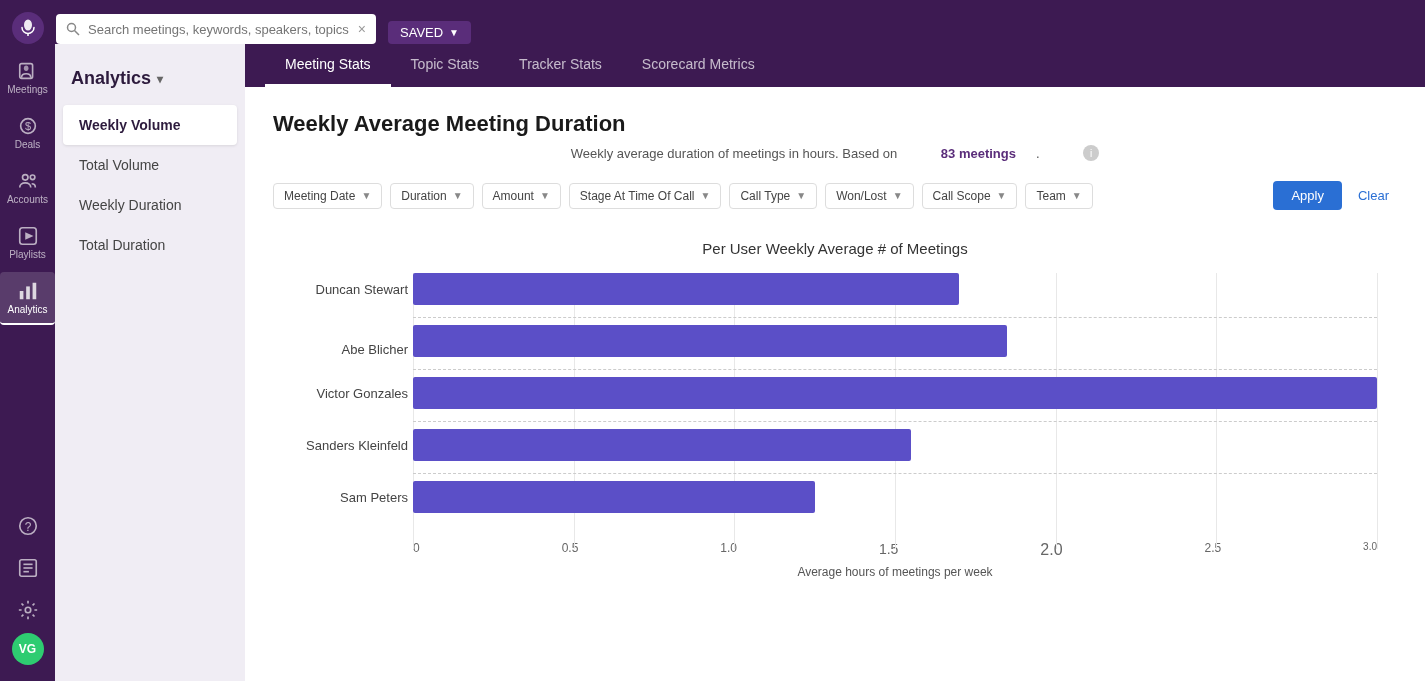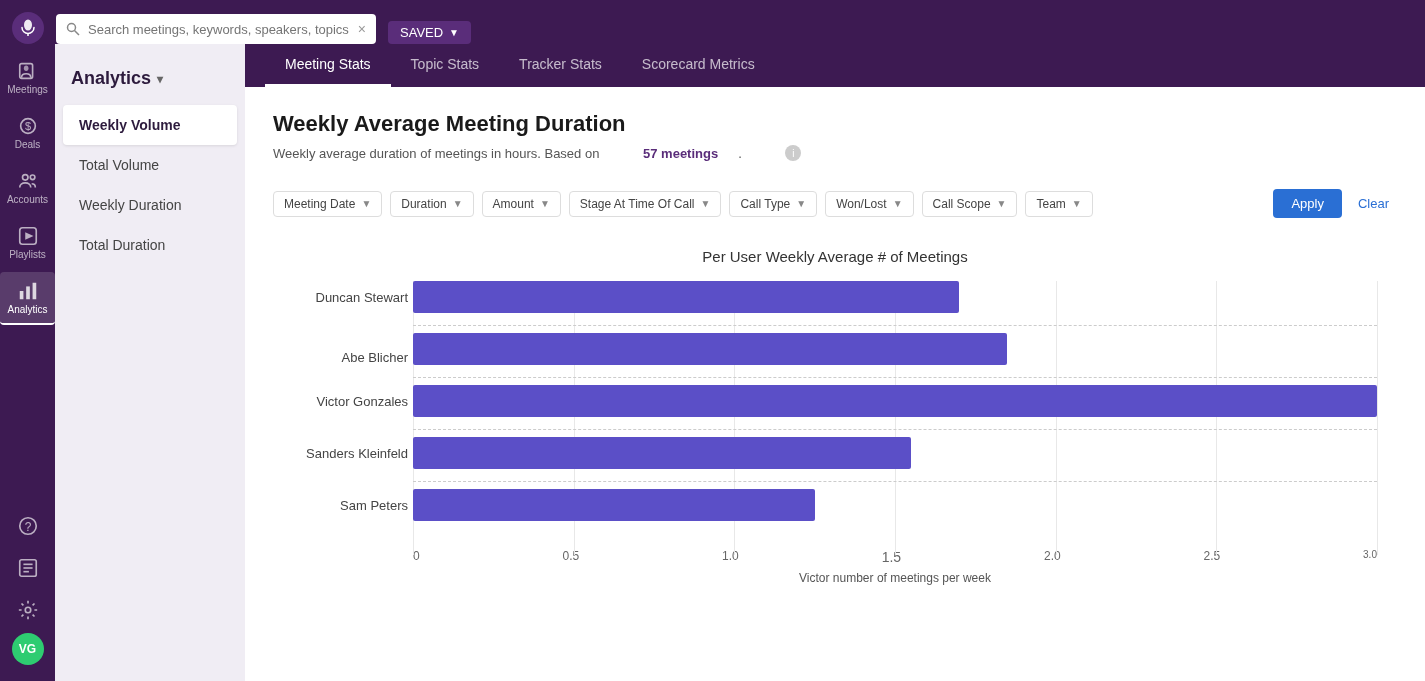--- a/index.html
+++ b/index.html
@@ -160,22 +160,22 @@
     }
     .page-title {
       font-size: 22px;
       font-weight: 600;
       color: #1a1a1a;
       margin-bottom: 8px;
     }
     .page-subtitle {
       font-size: 13px;
       color: #555;
-      margin-bottom: 28px;
-      display: flex; align-items: center; gap: 20px;
+      margin-bottom: 20px;
+      display: flex; align-items: center; gap: 20px; justify-content: center;
     }
     .page-subtitle .meetings-link {
       color: #5a2d7a;
       font-weight: 600;
       text-decoration: none;
     }
     .info-icon {
       display: inline-flex; align-items: center; justify-content: center;
       width: 16px; height: 16px;
       background: #ccc;
@@ -372,21 +372,21 @@
       </div>
     </div>
 
     <div class="page-content">
       <div class="page-title">
         <span>Weekly Average Meeting Duration</span>
       </div>
       <div class="page-subtitle">
         <span>Weekly average duration of meetings in hours. Based on</span>
         &nbsp;<a class="meetings-link">
-          <span>57 meetings</span>
+          <span>83 meetings</span>
         </a>
         <span>.</span>
         &nbsp;
         <span class="info-icon">i</span>
       </div>
 
       <div class="filter-row">
         <div class="filter-dropdown">
           <span>Meeting Date</span>
           <span class="chev">▼</span>
@@ -476,23 +476,23 @@
                 <div style="position: absolute; left: -140px; width: 135px; text-align: right; font-size: 13px; color: rgb(68, 68, 68); white-space: nowrap;">Sam Peters</div>
                 <div style="flex: 1 1 0%; height: 32px; position: relative;">
                   <div style="height: 100%; width: 41.6667%; background: rgb(91, 79, 199); border-radius: 2px;"></div>
                 </div>
               </div>
               <div style="display: flex; justify-content: space-between; padding-top: 8px;">
                 <span style="font-size: 12px; color: rgb(102, 102, 102);">0</span>
                 <span style="font-size: 12px; color: rgb(102, 102, 102);">0.5</span>
                 <span style="font-size: 12px; color: rgb(102, 102, 102);">1.0</span>
                 <span style="font-size: 14px; color: rgb(102, 102, 102);">1.5</span>
-                <span style="font-size: 12px; color: rgb(102, 102, 102);">2.0</span>
+                <span style="font-size: 16px; color: rgb(102, 102, 102);">2.0</span>
                 <span style="font-size: 12px; color: rgb(102, 102, 102);">2.5</span>
                 <span style="font-size: 10px; color: rgb(102, 102, 102);">3.0</span>
               </div>
-              <div style="text-align: center; font-size: 12px; color: rgb(85, 85, 85); margin-top: 6px;">Victor number of meetings per week</div>
+              <div style="text-align: center; font-size: 12px; color: rgb(85, 85, 85); margin-top: 6px;">Average hours of meetings per week</div>
             </div>
           </div>
       </div>
     </div>
   </div>
 </div>
 
 </body></html>

